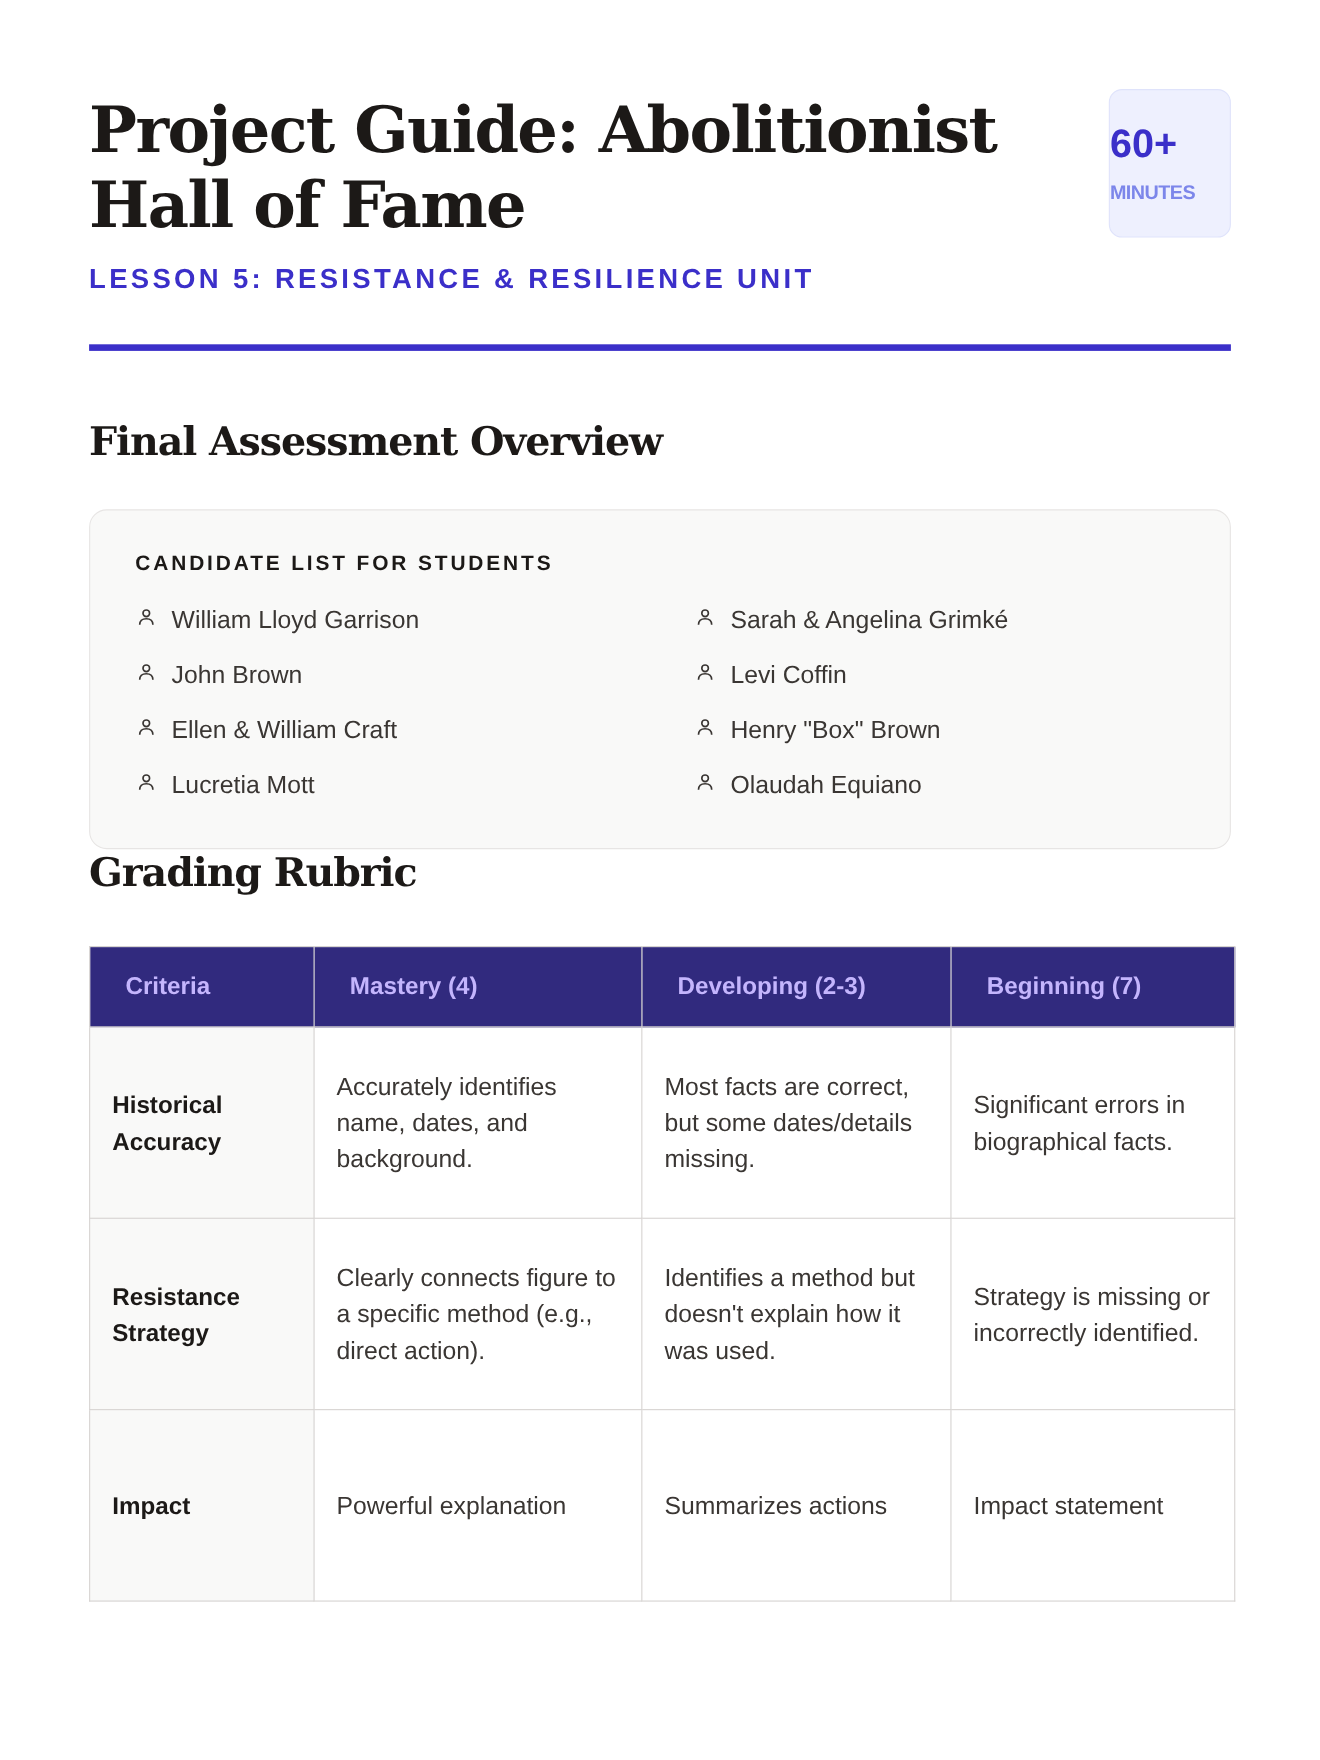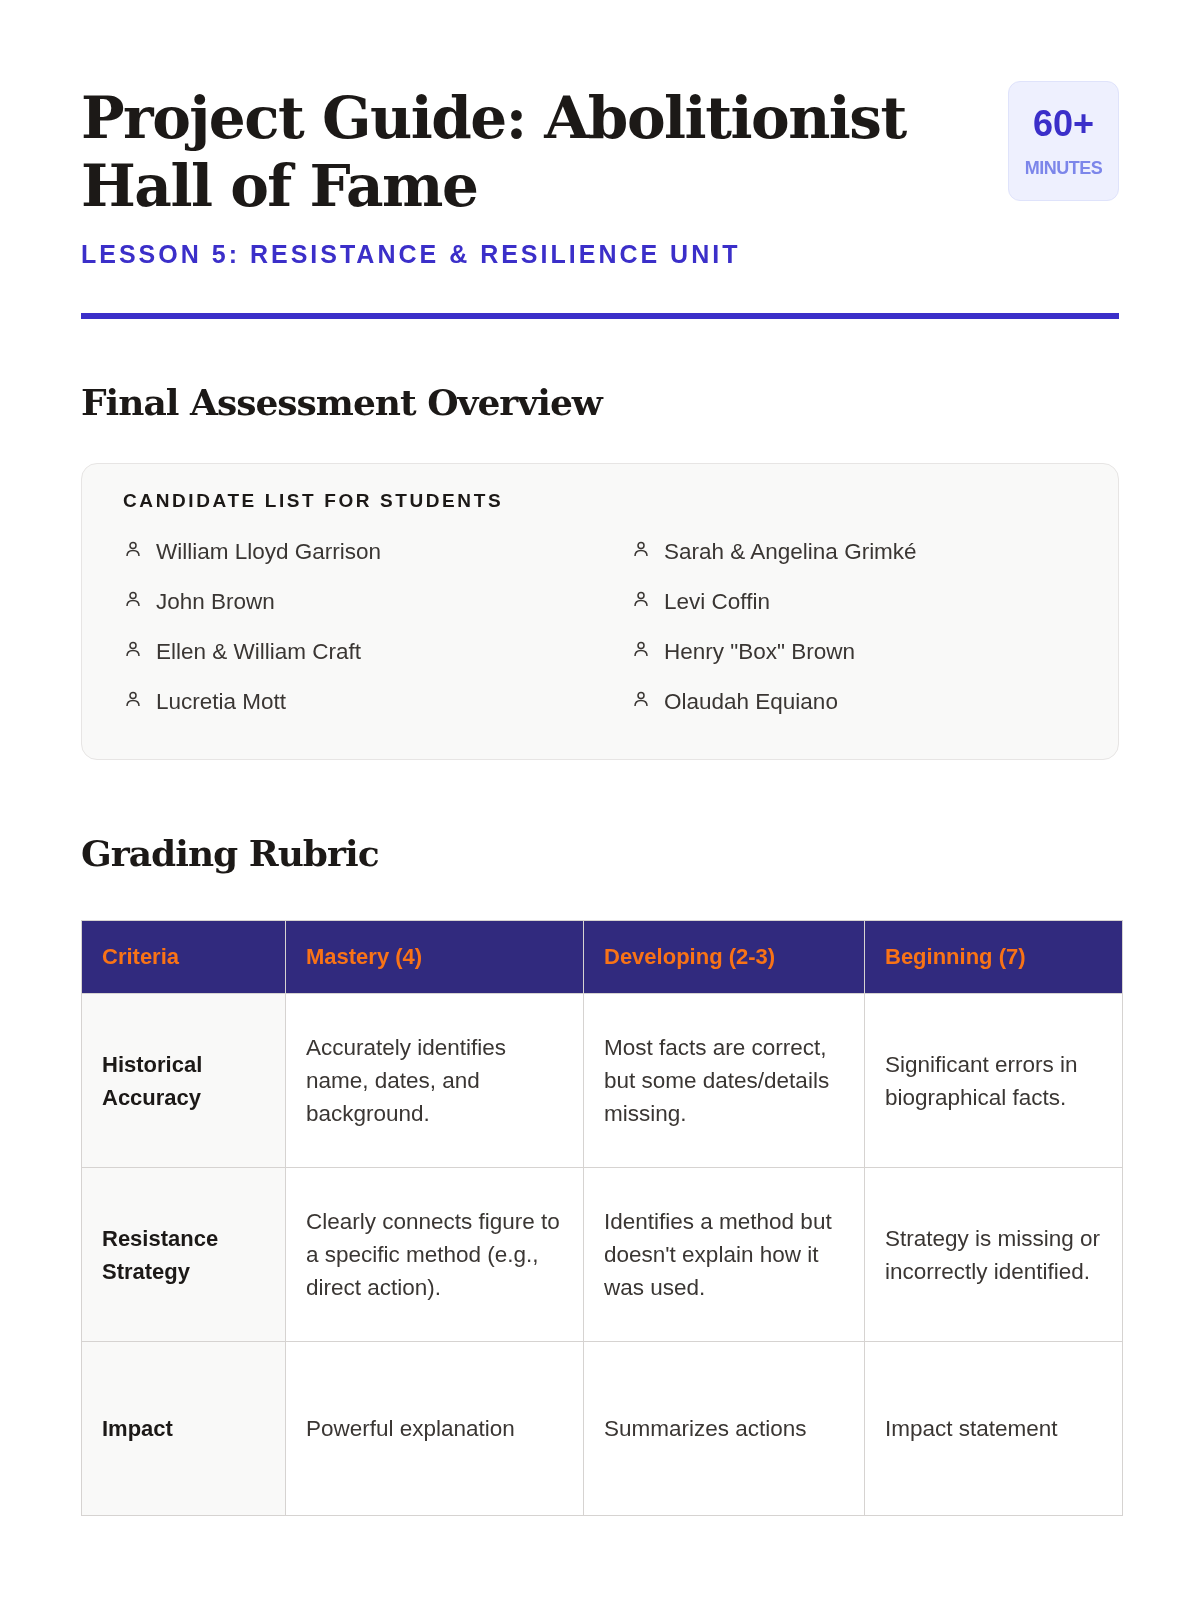--- a/index.html
+++ b/index.html
@@ -2,39 +2,39 @@
 <html><head>
   <meta charset="utf-8">
   <style>
     html, body { margin: 0; padding: 0; background: #ffffff; }
     body { width: 1200px; height: 1600px; overflow: hidden; font-family: "Liberation Sans", sans-serif; color: #1c1917; }
     .page { position: relative; padding: 80px 81px 0 81px; }
 
     .header { display: flex; justify-content: space-between; align-items: flex-start; gap: 47px; }
     .title { font-family: "DejaVu Serif", serif; font-weight: bold; font-size: 58px; line-height: 68px; letter-spacing: -1.5px; margin: 4px 0 0 0; color: #1c1917; width: 880px; }
     .subtitle { font-family: "Liberation Sans", sans-serif; font-weight: bold; font-size: 25px; letter-spacing: 3px; color: #3b2fc9; margin-top: 20px; }
-    .badge { width: 140px; height: 120px; background: #eef0fe; border: 1.5px solid #dfe3fb; border-radius: 12px; display: flex; flex-direction: column; align-items: center; justify-content: center; box-sizing: border-box; margin-top: 1px; }
+    .badge { width: 140px; height: 135px; background: #eef0fe; border: 1.5px solid #dfe3fb; border-radius: 12px; display: flex; flex-direction: column; align-items: flex-start; justify-content: center; box-sizing: border-box; margin-top: 1px; }
     .badge-value { font-size: 36px; font-weight: bold; color: #3b2fc9; line-height: 40px; }
     .badge-label { font-size: 18px; font-weight: bold; color: #7c86ea; margin-top: 14px; letter-spacing: -0.5px; }
 
     .rule { height: 6px; background: #3b2fc9; margin-top: 44px; }
 
     h2 { font-family: "DejaVu Serif", serif; font-weight: bold; font-size: 36px; letter-spacing: -1px; margin: 0; color: #1c1917; }
     .section-1-title { margin-top: 62px; }
     .overview { font-size: 24.5px; line-height: 43.5px; color: #57534e; margin-top: 34px; width: 1050px; }
 
-    .card { margin-top: 40px; background: #f9f9f8; border: 1.5px solid #e7e5e4; border-radius: 16px; padding: 26px 40px 34px 41px; }
+    .card { margin-top: 40px; background: #f9f9f8; border: 1.5px solid #e7e5e4; border-radius: 16px; padding: 38px 40px 34px 41px; }
     .card-title { font-size: 19px; font-weight: bold; letter-spacing: 2.6px; color: #1c1917; }
     .cand-grid { display: grid; grid-template-columns: 508px 1fr; row-gap: 4px; margin-top: 17px; }
     .cand { display: flex; align-items: center; height: 46px; font-size: 22.5px; color: #3a3633; }
     .cand svg { width: 20px; height: 20px; margin-right: 13px; flex: 0 0 20px; }
 
-    .section-2-title { margin-top: 72px; }
+    .section-2-title { }
     table { border-collapse: collapse; margin-top: 46px; width: 1041px; table-layout: fixed; }
-    th { background: #312a7e; color: #f97316; font-size: 22px; font-weight: bold; text-align: left; padding: 0 20px; height: 72px; border: 1.5px solid #d6d3d1; }
+    th { background: #312a7e; color: #c4b5fd; font-size: 22px; font-weight: bold; text-align: left; padding: 0 32px; height: 72px; border: 1.5px solid #d6d3d1; }
     td { font-size: 22.5px; line-height: 33px; color: #3a3633; padding: 18px 20px; border: 1.5px solid #d6d3d1; vertical-align: middle; }
     td.crit { background: #f9f9f8; font-weight: bold; color: #1c1917; font-size: 22px; }
   </style>
 </head>
 <body>
 
 <div class="page">
   <div class="header">
     <div>
       <h1 class="title">Project Guide: Abolitionist Hall of Fame</h1>

